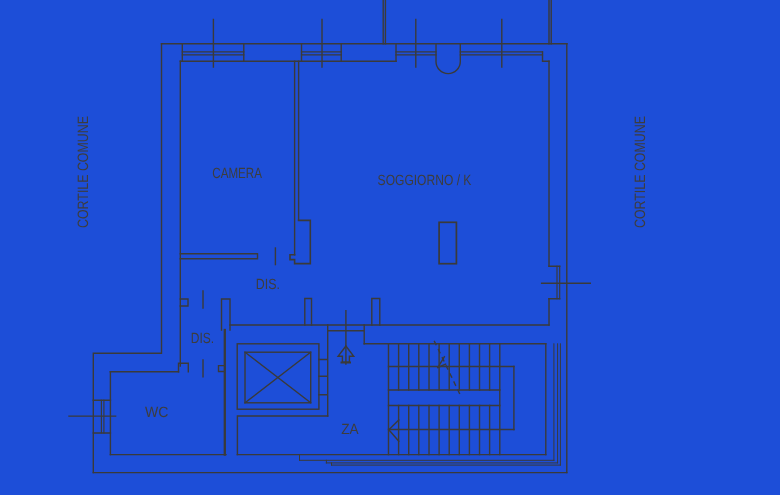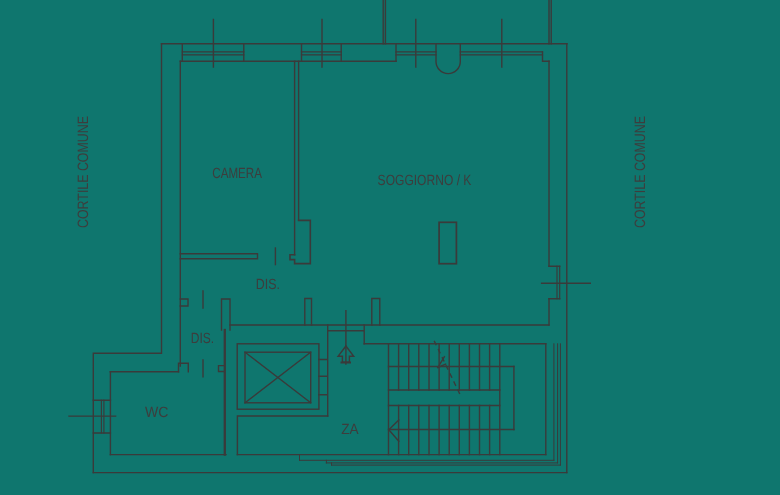--- a/index.html
+++ b/index.html
@@ -1,16 +1,16 @@
 <!DOCTYPE html>
 <html><head>
 <meta charset="utf-8">
 <style>
   html,body{margin:0;padding:0;background:#ffffff;}
-  .wrap{width:780px;height:495px;position:relative;background:#0f766e;overflow:hidden;}
+  .wrap{width:780px;height:495px;position:relative;background:#1d4ed8;overflow:hidden;}
   svg{position:absolute;left:0;top:0;}
   .lbl{font-family:"Liberation Sans",sans-serif;fill:#3d3d3d;}
 </style>
 </head>
 <body>
 <div class="wrap">
 <svg width="780" height="495" viewBox="0 0 780 495" fill="none">
  <g stroke="#3a3a3a" stroke-width="1.4" fill="none" stroke-linecap="square">
 
   <path d="M161.5,43.7 H567"></path>

